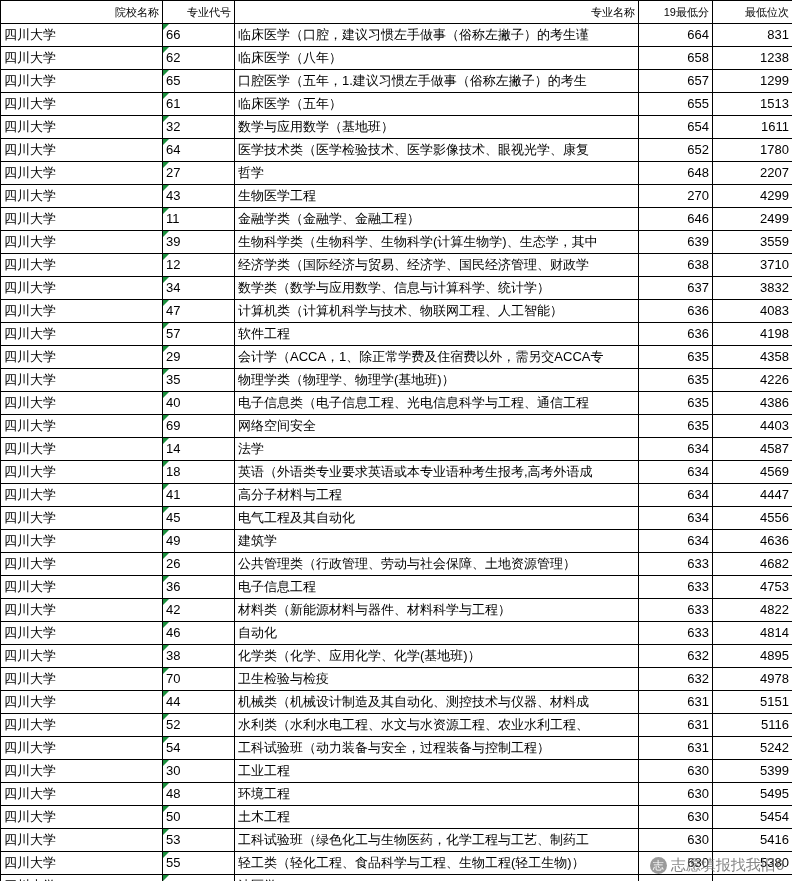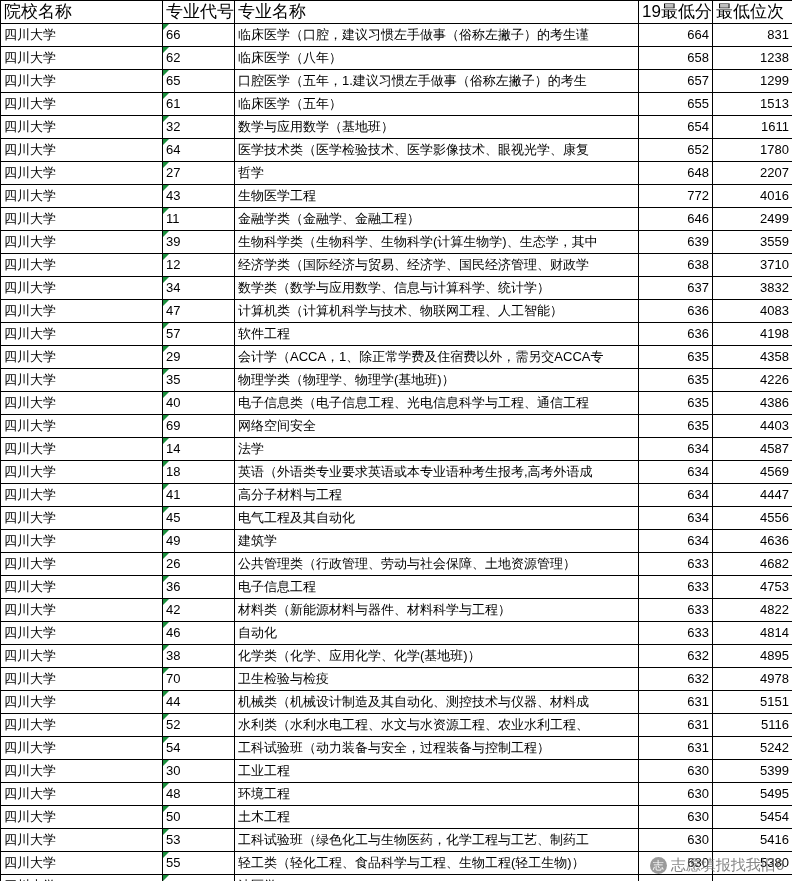--- a/index.html
+++ b/index.html
@@ -32,22 +32,22 @@
     padding: 0 3px;
     height: 22px;
     line-height: 22px;
     white-space: nowrap;
     overflow: hidden;
     text-overflow: clip;
     font-weight: normal;
     vertical-align: middle;
   }
   table.sheet thead th {
-    text-align: left;
-    font-size: 17px;
+    text-align: right;
+    font-size: 11px;
     margin-left: 16px;
   }
   th.h-score, th.h-rank { text-align: center; }
   td.school { text-align: left; }
   td.code {
     text-align: left;
     position: relative;
     padding-left: 5px;
     margin-left: 30px;
   }
@@ -157,22 +157,22 @@
         <td class="school">四川大学</td>
         <td class="code">27</td>
         <td class="major">哲学</td>
         <td class="score">648</td>
         <td class="rank">2207</td>
       </tr>
       <tr>
         <td class="school">四川大学</td>
         <td class="code">43</td>
         <td class="major">生物医学工程</td>
-        <td class="score">772</td>
-        <td class="rank">4016</td>
+        <td class="score">270</td>
+        <td class="rank">4299</td>
       </tr>
       <tr>
         <td class="school">四川大学</td>
         <td class="code">11</td>
         <td class="major">金融学类（金融学、金融工程）</td>
         <td class="score">646</td>
         <td class="rank">2499</td>
       </tr>
       <tr>
         <td class="school">四川大学</td>

